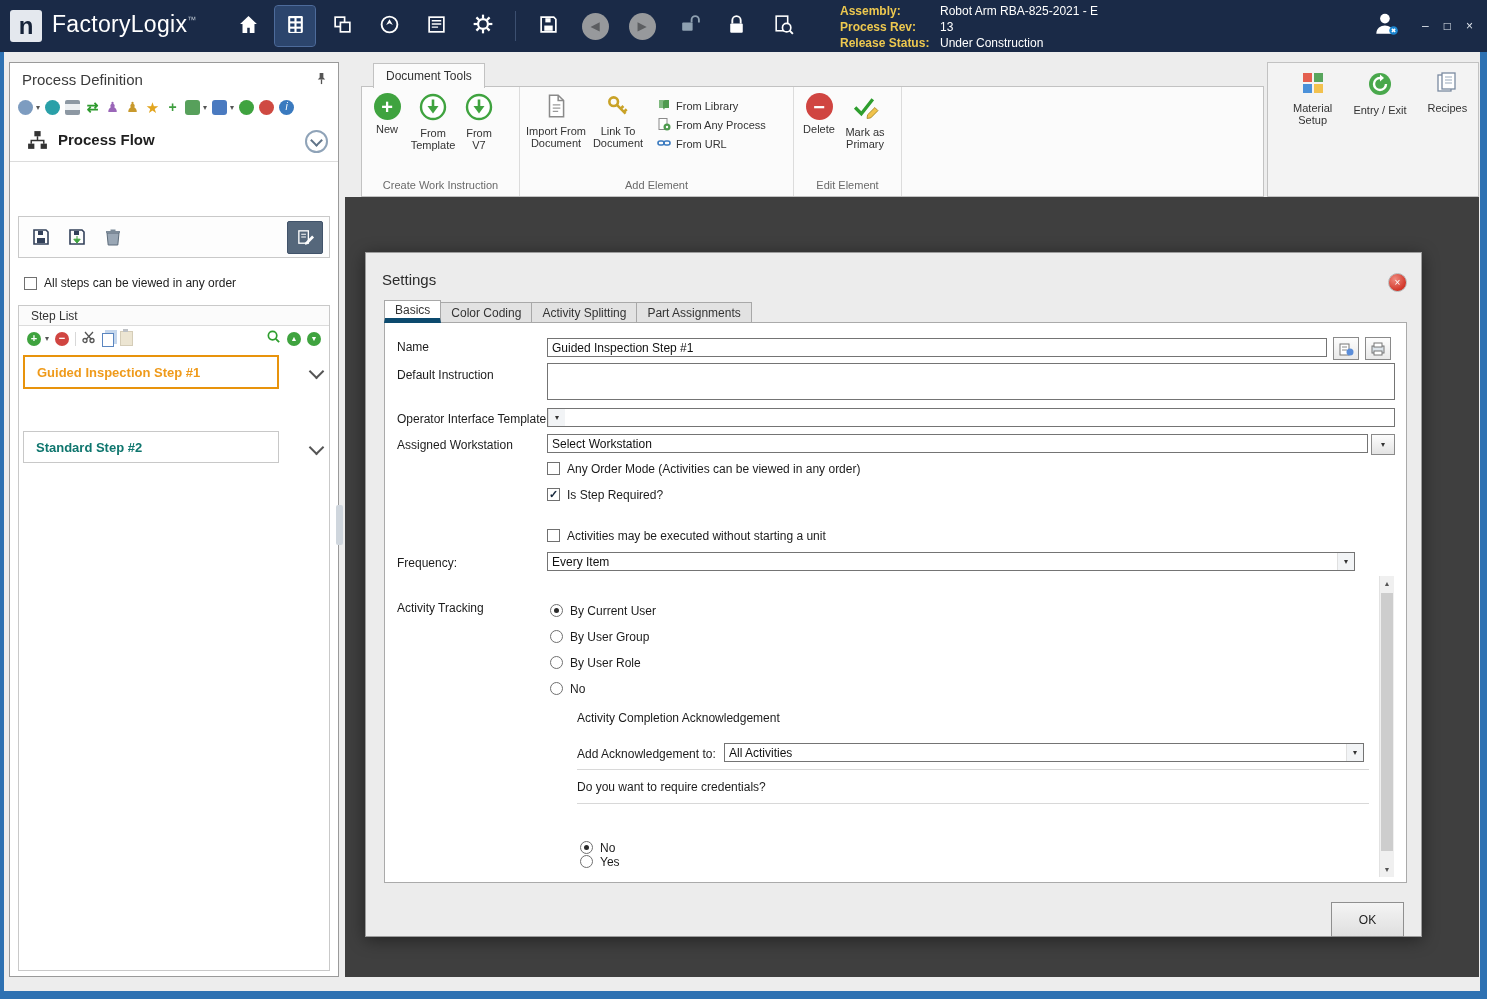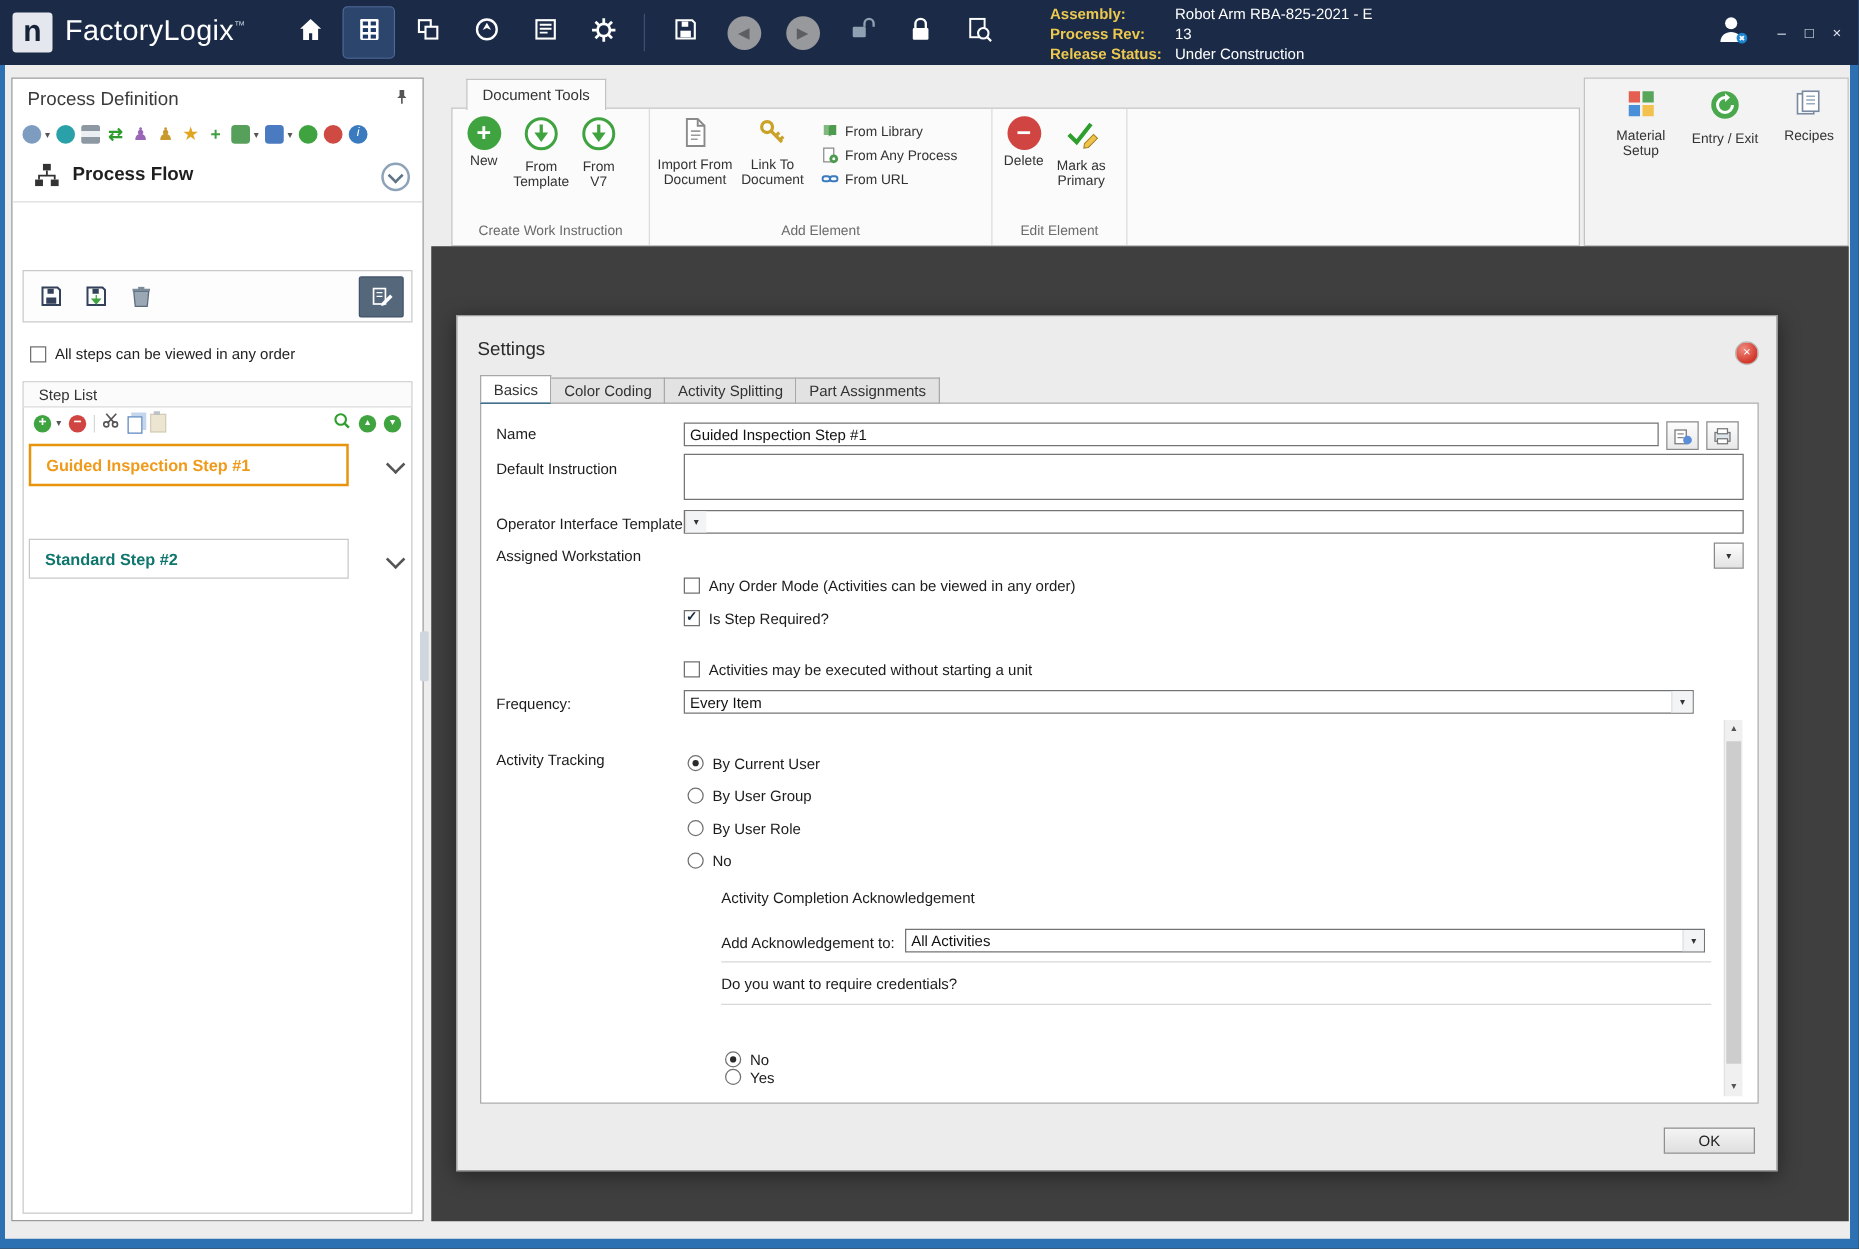--- a/index.html
+++ b/index.html
@@ -86,39 +86,39 @@
   .small-item{display:flex;align-items:center;gap:5px;font-size:11px;color:#333;height:16px;white-space:nowrap;}
 
   
   .canvas{position:absolute;left:0;right:0;top:137px;bottom:0;background:#3f3f3f;}
   .dialog{position:absolute;left:20px;top:55px;width:1055px;height:683px;background:#ececec;border:1px solid #9c9c9c;box-shadow:0 3px 16px rgba(0,0,0,.45);}
   .dlg-title{position:absolute;left:16px;top:18px;font-size:15px;color:#2b2b2b;}
   .dlg-close{position:absolute;right:14px;top:20px;width:17px;height:17px;border-radius:50%;background:radial-gradient(circle at 35% 30%,#f08a7e,#d2372a 70%);color:#fff;font-size:10px;display:flex;align-items:center;justify-content:center;border:1px solid #b8b8b8;}
   .tabs{position:absolute;left:18px;top:47px;display:flex;align-items:flex-end;height:23px;z-index:2;}
   .tab{height:21px;padding:0 10px;display:flex;align-items:center;font-size:12px;color:#333;background:#e2e2e2;border:1px solid #a8a8a8;border-left:none;box-sizing:border-box;}
   .tab:first-child{border-left:1px solid #a8a8a8;}
-  .tab.active{height:23px;background:#fff;border-bottom:1px solid #0c4a6e;}
+  .tab.active{height:23px;background:#fff;border-bottom:5px solid #0c4a6e;}
   .dlg-panel{position:absolute;left:18px;top:69px;width:1023px;height:561px;background:#fff;border:1px solid #aaa;box-sizing:border-box;}
   .fl{position:absolute;font-size:12px;color:#1c1c1c;white-space:nowrap;}
   .tin{position:absolute;height:19px;border:1px solid #747474;font-size:12px;padding:0 4px;font-family:inherit;color:#111;background:#fff;box-sizing:border-box;}
   .tarea{position:absolute;border:1px solid #747474;resize:none;font-family:inherit;font-size:12px;padding:2px 4px;box-sizing:border-box;background:#fff;}
   .combo{position:absolute;height:19px;border:1px solid #747474;background:#fff;display:flex;align-items:center;box-sizing:border-box;}
   .combo .cval{flex:1;font-size:12px;padding-left:4px;color:#111;white-space:nowrap;overflow:hidden;}
   .combo .cbtn{width:16px;height:100%;display:flex;align-items:center;justify-content:center;font-size:8px;color:#333;border-left:1px solid #e0e0e0;background:#f2f4f6;}
   .sbtn{position:absolute;width:24px;height:21px;border:1px solid #8a8a8a;background:linear-gradient(#fdfdfd,#e9e9e9);display:flex;align-items:center;justify-content:center;}
   .ws-btn{position:absolute;width:22px;height:19px;border:1px solid #8a8a8a;background:linear-gradient(#fdfdfd,#e3e3e3);display:flex;align-items:center;justify-content:center;font-size:8px;color:#333;}
   .cb{width:13px;height:13px;border:1px solid #707070;background:#fff;display:inline-flex;align-items:center;justify-content:center;font-size:11px;font-weight:bold;color:#16283c;line-height:1;box-sizing:border-box;}
   .rb{width:13px;height:13px;border:1px solid #707070;border-radius:50%;background:#fff;position:relative;display:inline-block;box-sizing:border-box;}
   .rb.sel::after{content:"";position:absolute;left:3px;top:3px;width:5px;height:5px;border-radius:50%;background:#2b2b2b;}
   .crow{position:absolute;display:flex;align-items:center;gap:7px;height:15px;font-size:12px;color:#1c1c1c;white-space:nowrap;}
   .scrollbar{position:absolute;left:994px;top:253px;width:15px;height:301px;background:#f0f0f0;border-left:1px solid #e2e2e2;box-sizing:border-box;}
   .sb-btn{position:absolute;left:0;width:14px;height:15px;display:flex;align-items:center;justify-content:center;font-size:7px;color:#555;}
   .sb-thumb{position:absolute;left:1px;top:17px;width:12px;height:258px;background:#cdcdcd;}
   .sep{position:absolute;height:1px;background:#d8d8d8;}
-  .ok-btn{position:absolute;left:965px;top:649px;width:73px;height:21px;background:linear-gradient(#f4f4f4,#dfdfdf);border:1px solid #8f8f8f;font-size:12px;color:#222;display:flex;align-items:center;justify-content:center;box-sizing:border-box;}
+  .ok-btn{position:absolute;left:965px;top:649px;width:73px;height:35px;background:linear-gradient(#f4f4f4,#dfdfdf);border:1px solid #8f8f8f;font-size:12px;color:#222;display:flex;align-items:center;justify-content:center;box-sizing:border-box;}
 </style>
 </head>
 <body>
 
 <div id="app">
 
   <div class="titlebar">
     <div class="logo-box">
         <span>n</span>
       </div>
@@ -516,20 +516,21 @@
 
             <span class="fl" style="left:12px;top:45px;">Default Instruction</span>
             <textarea class="tarea" style="left: 162px; top: 40px; width: 848px; height: 37px;"></textarea>
 
             <span class="fl" style="left:12px;top:89px;">Operator Interface Template</span>
             <div class="combo" style="left:162px;top:85px;width:848px;">
               <span class="cbtn">▾</span>
             </div>
 
             <span class="fl" style="left:12px;top:115px;">Assigned Workstation</span>
+            <input class="tin" style="left: 162px; top: 111px; width: 821px;" value="Select Workstation">
             <span class="ws-btn" style="left:986px;top:111px;">▾</span>
 
             <label class="crow" style="left:162px;top:138px;">
               <span class="cb"></span>
               <span>Any Order Mode (Activities can be viewed in any order)</span>
             </label>
             <label class="crow" style="left:162px;top:164px;">
               <span class="cb">✓</span>
               <span>Is Step Required?</span>
             </label>

